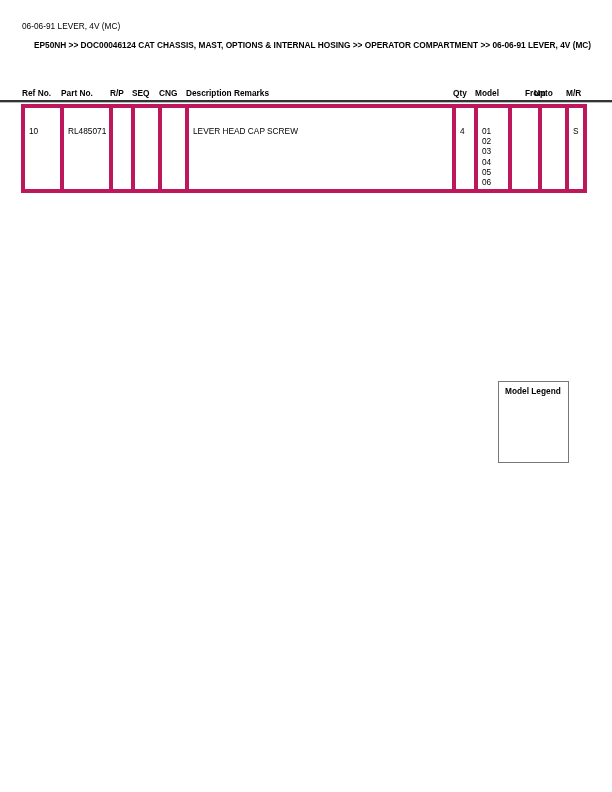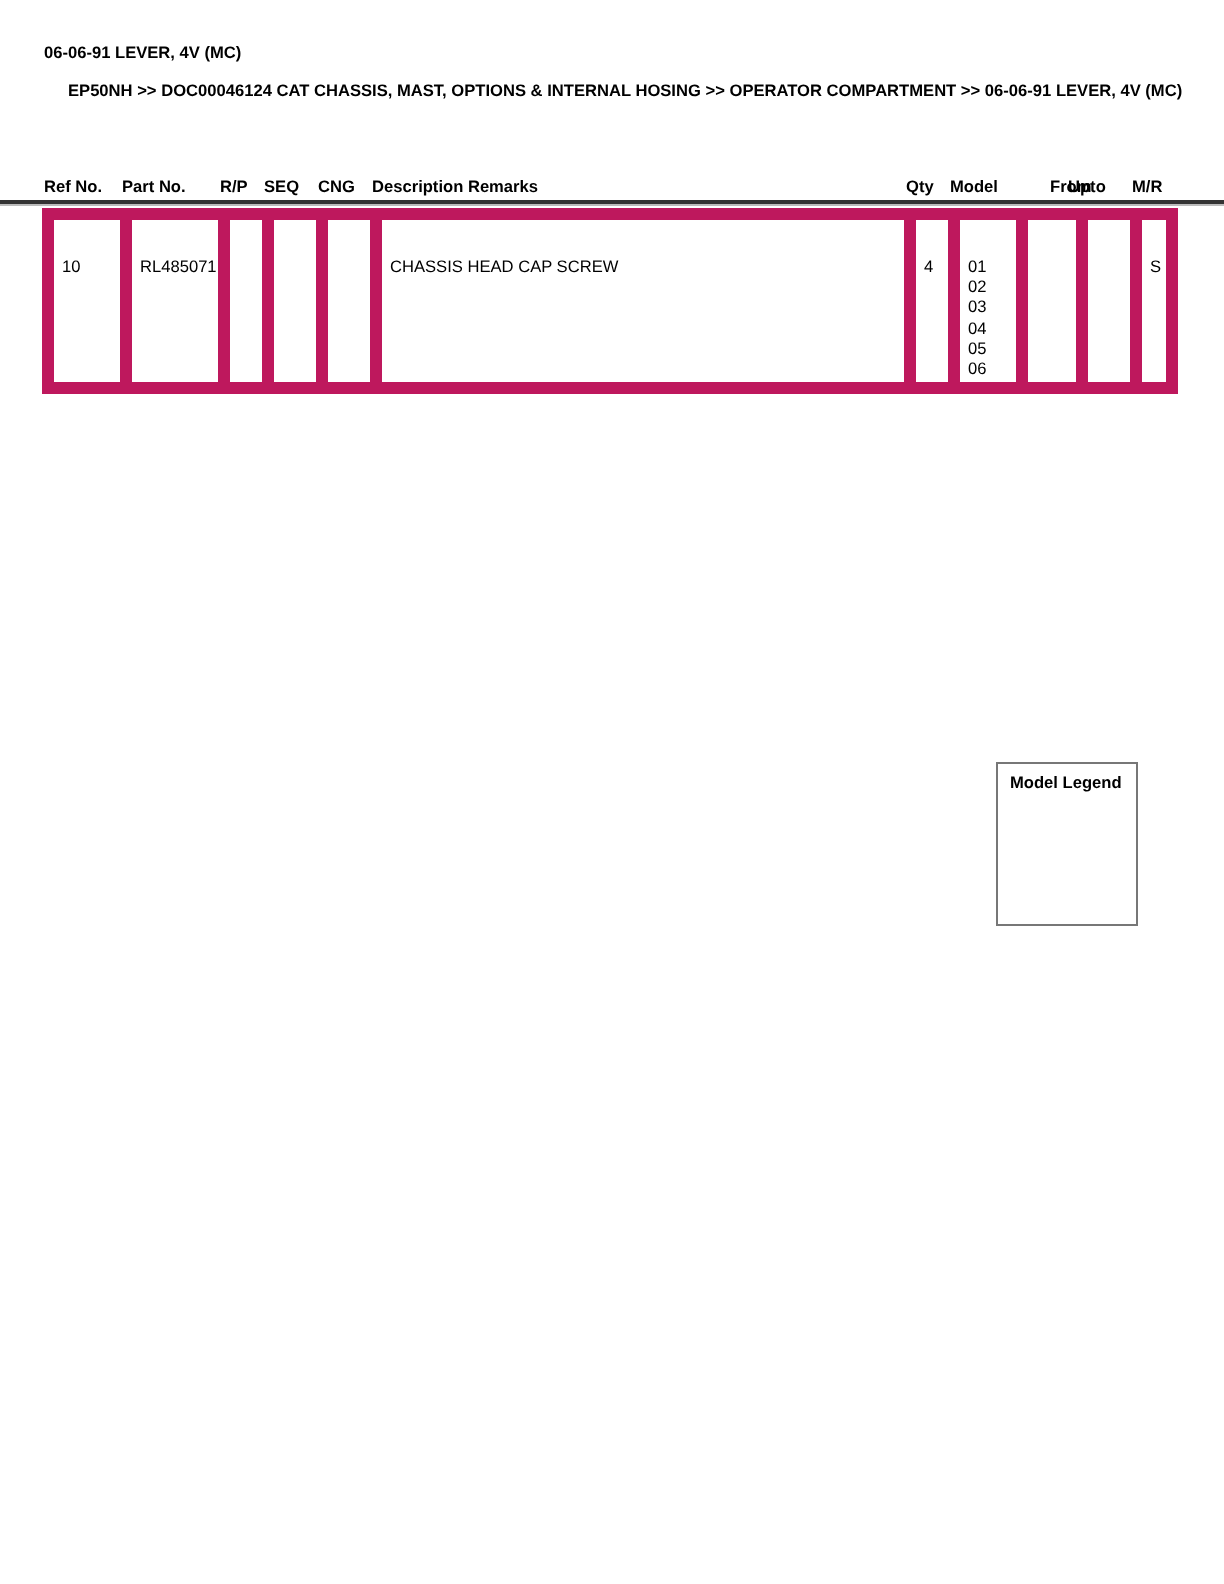--- a/index.html
+++ b/index.html
@@ -1,23 +1,23 @@
 <!DOCTYPE html>
 <html><head>
 <meta charset="utf-8">
 <style>
   html,body{margin:0;padding:0;background:#fff;}
   body{width:612px;height:792px;position:relative;font-family:"Liberation Sans",sans-serif;color:#000;overflow:hidden;}
-  .title{position:absolute;left:22px;top:21px;font-size:8.3px;font-weight:bold;}
+  .title{position:absolute;left:22px;top:21px;font-size:8.3px;font-weight:normal;}
   .crumb{position:absolute;left:22px;top:40px;width:570px;font-size:8.3px;font-weight:bold;line-height:10.5px;padding-left:12px;}
   .hdr{position:absolute;top:88px;font-size:8.3px;font-weight:bold;text-align:center;}
   .hline{position:absolute;left:0;top:100px;width:612px;height:2px;background:#333;}
   .hline2{position:absolute;left:0;top:102px;width:612px;height:1px;background:#bbb;}
   table{position:absolute;left:21px;top:104px;border-collapse:collapse;font-size:8.3px;}
-  td{border:6px solid #be185d;vertical-align:top;padding:18px 0 0 4px;height:63px;line-height:10.2px;}
+  td{border:4px solid #be185d;vertical-align:top;padding:18px 0 0 4px;height:63px;line-height:10.2px;}
   .legend{position:absolute;left:498px;top:381px;width:71px;height:82px;border:1px solid #777;font-size:8.3px;padding:4px 0 0 6px;box-sizing:border-box;line-height:10.2px;}
   .legend .lt{font-weight:bold;margin-bottom:4px;}
 </style>
 </head>
 <body>
 
 <div class="title">06-06-91 LEVER, 4V (MC)</div>
 <div class="crumb">EP50NH &gt;&gt; DOC00046124 CAT CHASSIS, MAST, OPTIONS &amp; INTERNAL HOSING &gt;&gt; OPERATOR COMPARTMENT &gt;&gt; 06-06-91 LEVER, 4V (MC)</div>
 
 <div class="hdr" style="left:22px">Ref No.</div>
@@ -48,21 +48,21 @@
       <col style="width:27px">
       <col style="width:18px">
   </colgroup>
   <tbody id="rows">
       <tr>
         <td>10</td>
         <td>RL485071</td>
         <td></td>
         <td></td>
         <td></td>
-        <td>CHASSIS HEAD CAP SCREW</td>
+        <td>LEVER HEAD CAP SCREW</td>
         <td>4</td>
         <td>
           <div>01</div>
           <div>02</div>
           <div>03</div>
           <div>04</div>
           <div>05</div>
           <div>06</div>
         </td>
         <td></td>

